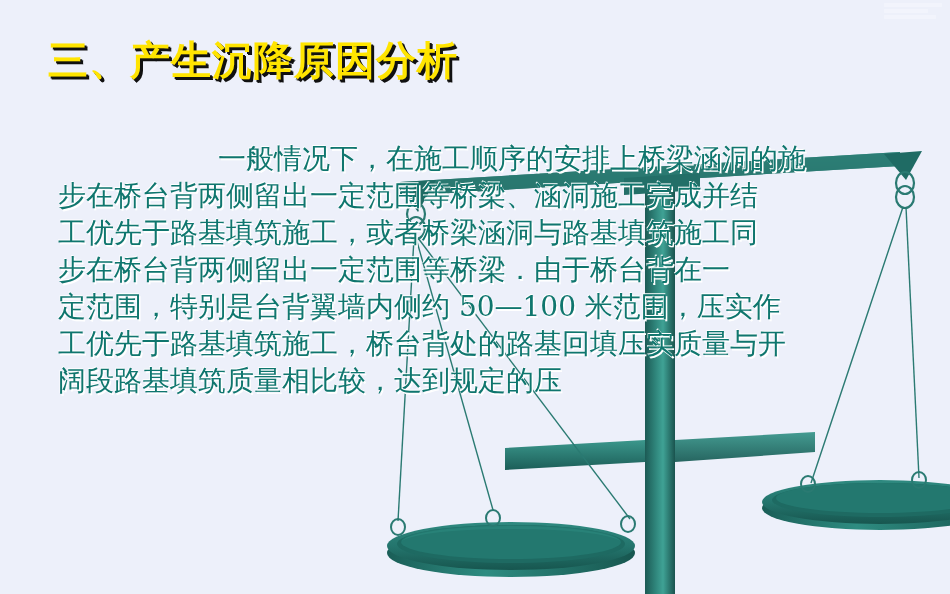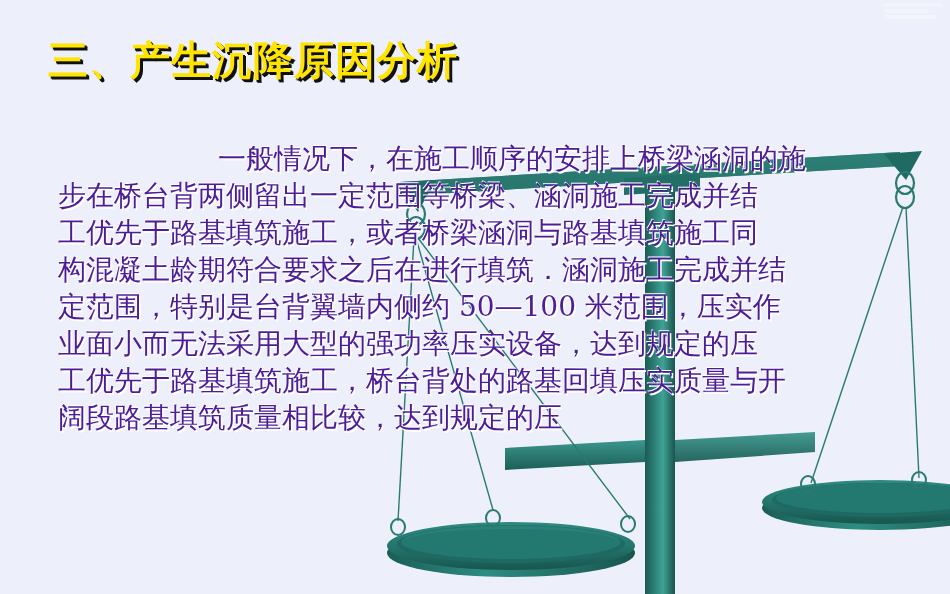--- a/index.html
+++ b/index.html
@@ -91,21 +91,21 @@
   }
 
   #body-text {
     position: absolute;
     left: 58px;
     top: 140px;
     width: 880px;
     font-family: "DejaVu Serif", "Liberation Serif", serif;
     font-size: 28px;
     line-height: 37px;
-    color: #4c1d95;
+    color: #0f766e;
     text-shadow: 1.5px 1.5px 0 #ffffff, -0.6px -0.6px 0 #ffffff;
   }
   #body-text .para-line {
     white-space: nowrap;
     height: 37px;
   }
   #body-text .indent {
     padding-left: 160px;
   }
 </style>
@@ -218,21 +218,20 @@
 
   <div id="text-layer">
 
     <div id="slide-title">三、产生沉降原因分析</div>
 
 
     <div id="body-text">
       <div class="para-line indent">一般情况下，在施工顺序的安排上桥梁涵洞的施</div>
       <div class="para-line">步在桥台背两侧留出一定范围等桥梁、涵洞施工完成并结</div>
       <div class="para-line">工优先于路基填筑施工，或者桥梁涵洞与路基填筑施工同</div>
-      <div class="para-line">构混凝土龄期符合要求之后在进行填筑．涵洞施工完成并结</div>
+      <div class="para-line">步在桥台背两侧留出一定范围等桥梁．由于桥台背在一</div>
       <div class="para-line">定范围，特别是台背翼墙内侧约 50—100 米范围，压实作</div>
-      <div class="para-line">业面小而无法采用大型的强功率压实设备，达到规定的压</div>
       <div class="para-line">工优先于路基填筑施工，桥台背处的路基回填压实质量与开</div>
       <div class="para-line">阔段路基填筑质量相比较，达到规定的压</div>
     </div>
 
   </div>
 </div>
 
 </body></html>

